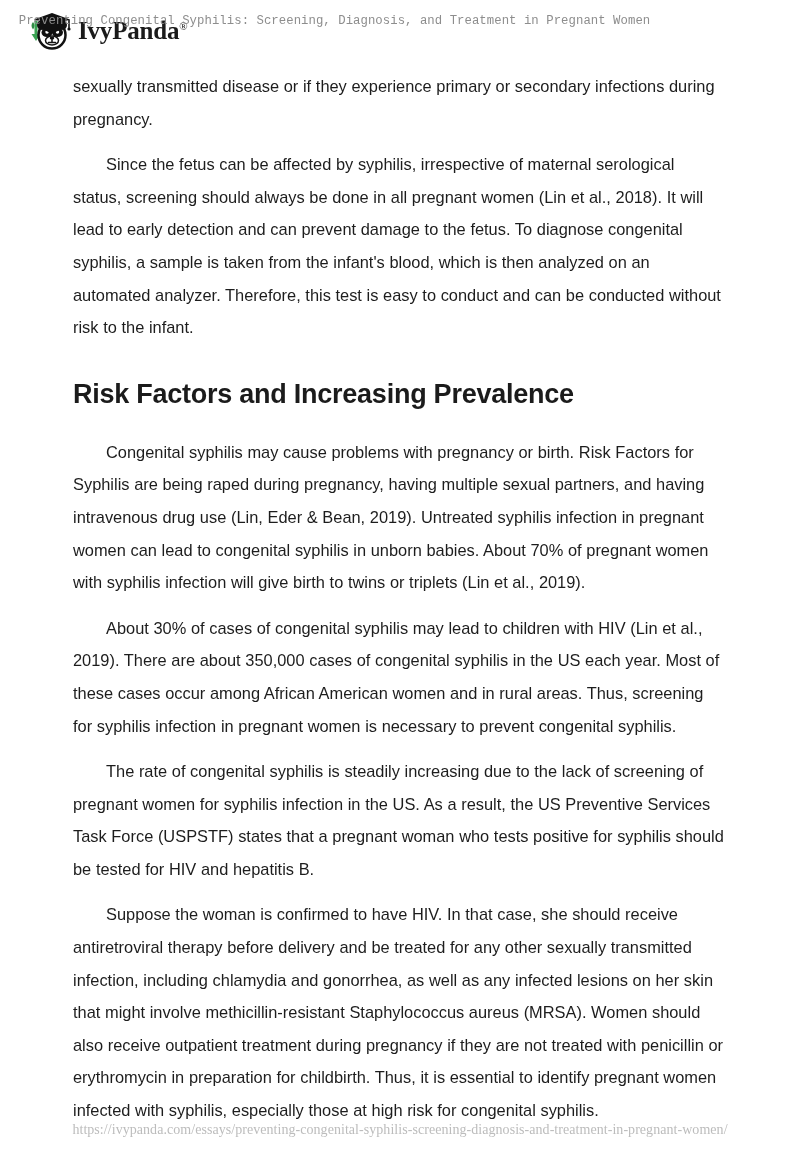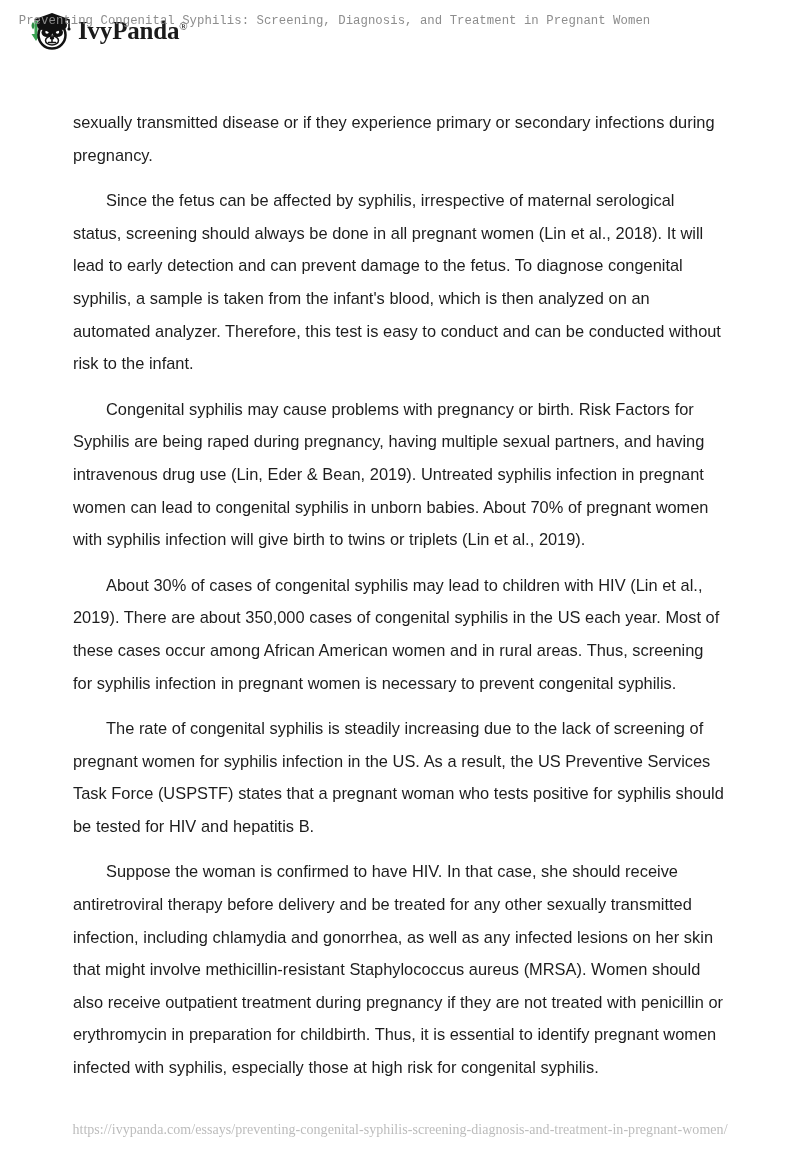--- a/index.html
+++ b/index.html
@@ -77,21 +77,21 @@
   }
   p.para {
     margin: 0 0 0 0;
     font-size: 16.4px;
     line-height: 32.6px;
     color: #1d1d1d;
     text-indent: 33px;
     text-align: left;
     word-spacing: 0.1px;
   }
-  p.para.no-indent { text-indent: 0; margin-top: 36px; }
+  p.para.no-indent { text-indent: 0; }
   p.para + p.para { margin-top: 13px; }
 
   h2.section-heading {
     font-size: 27px;
     line-height: 34px;
     font-weight: 700;
     color: #1b1b1b;
     margin: 30px 0 25px 0;
     letter-spacing: -0.25px;
   }
@@ -149,20 +149,21 @@
     </span>
     <span class="brand-wordmark"><span>IvyPanda</span><span class="brand-reg">®</span></span>
   </div>
 
   <div class="header-title">Preventing Congenital Syphilis: Screening, Diagnosis, and Treatment in Pregnant Women</div>
 </div>
 
 <main class="content">
     <p class="para no-indent">sexually transmitted disease or if they experience primary or secondary infections during pregnancy.</p>
     <p class="para">Since the fetus can be affected by syphilis, irrespective of maternal serological status, screening should always be done in all pregnant women (Lin et al., 2018). It will lead to early detection and can prevent damage to the fetus. To diagnose congenital syphilis, a sample is taken from the infant's blood, which is then analyzed on an automated analyzer. Therefore, this test is easy to conduct and can be conducted without risk to the infant.</p>
+    <h2 class="section-heading first">Risk Factors and Increasing Prevalence</h2>
     <p class="para">Congenital syphilis may cause problems with pregnancy or birth. Risk Factors for Syphilis are being raped during pregnancy, having multiple sexual partners, and having intravenous drug use (Lin, Eder &amp; Bean, 2019). Untreated syphilis infection in pregnant women can lead to congenital syphilis in unborn babies. About 70% of pregnant women with syphilis infection will give birth to twins or triplets (Lin et al., 2019).</p>
     <p class="para">About 30% of cases of congenital syphilis may lead to children with HIV (Lin et al., 2019). There are about 350,000 cases of congenital syphilis in the US each year. Most of these cases occur among African American women and in rural areas. Thus, screening for syphilis infection in pregnant women is necessary to prevent congenital syphilis.</p>
     <p class="para">The rate of congenital syphilis is steadily increasing due to the lack of screening of pregnant women for syphilis infection in the US. As a result, the US Preventive Services Task Force (USPSTF) states that a pregnant woman who tests positive for syphilis should be tested for HIV and hepatitis B.</p>
     <p class="para">Suppose the woman is confirmed to have HIV. In that case, she should receive antiretroviral therapy before delivery and be treated for any other sexually transmitted infection, including chlamydia and gonorrhea, as well as any infected lesions on her skin that might involve methicillin-resistant Staphylococcus aureus (MRSA). Women should also receive outpatient treatment during pregnancy if they are not treated with penicillin or erythromycin in preparation for childbirth. Thus, it is essential to identify pregnant women infected with syphilis, especially those at high risk for congenital syphilis.</p>
   </main>
 
 <div class="page-footer">
   <span class="footer-url">https://ivypanda.com/essays/preventing-congenital-syphilis-screening-diagnosis-and-treatment-in-pregnant-women/</span>
 </div>
 

